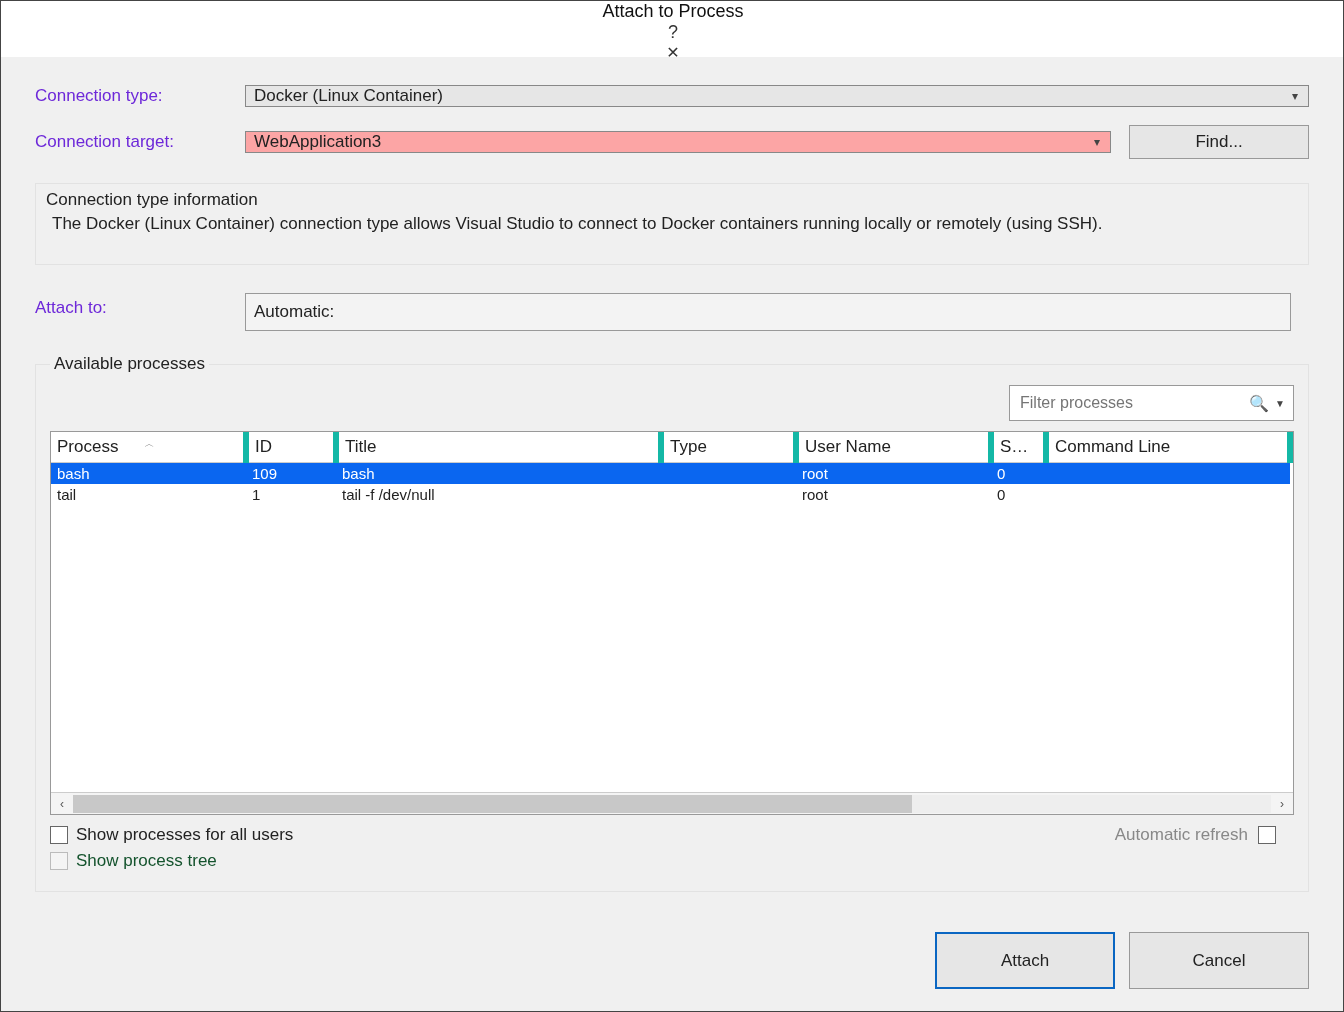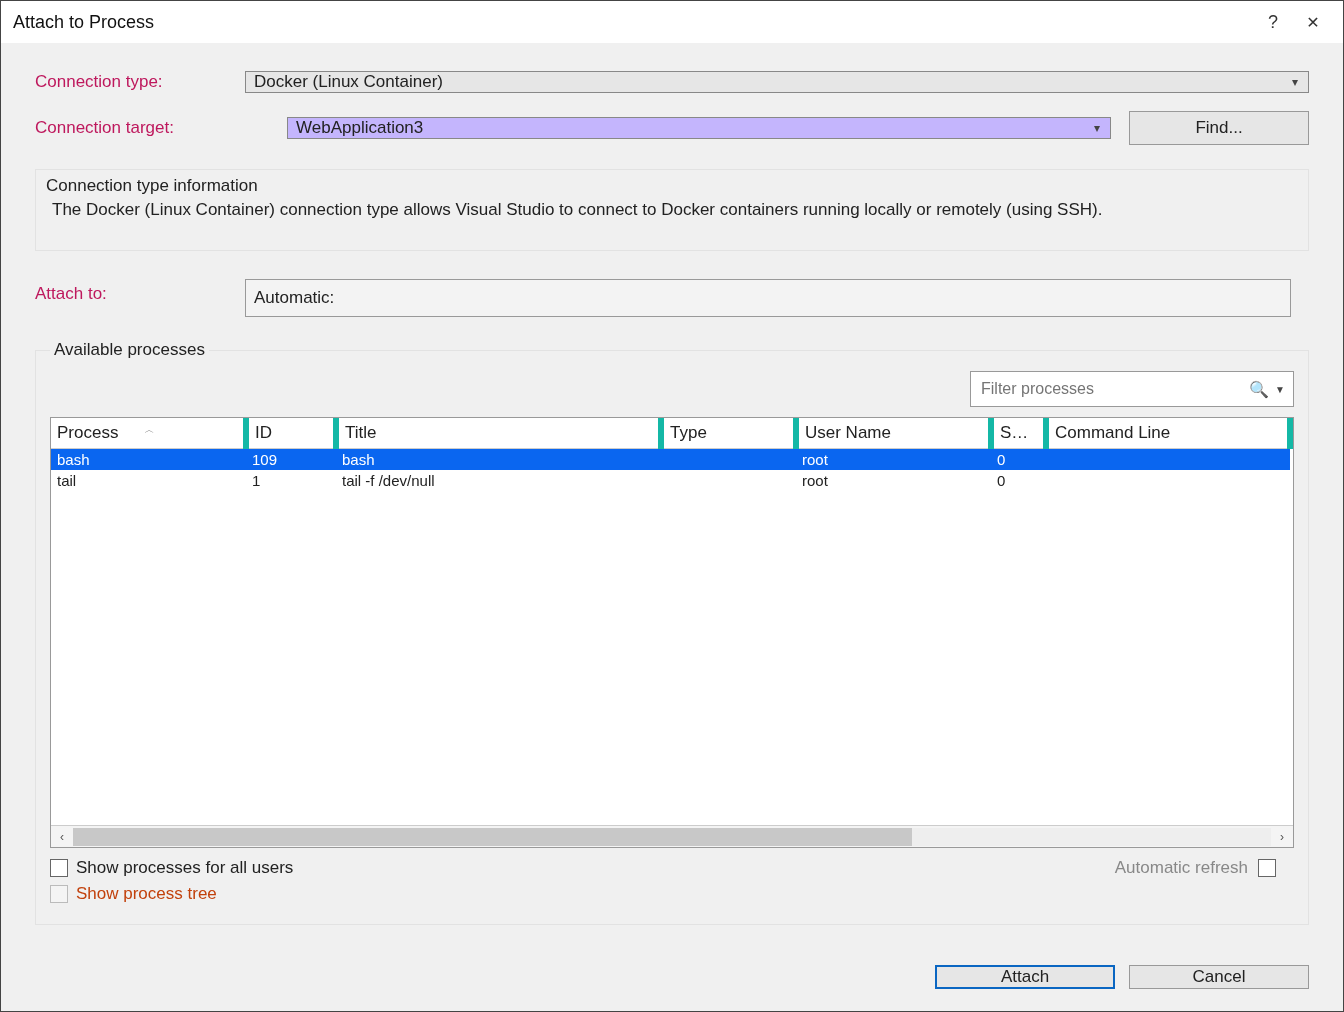--- a/index.html
+++ b/index.html
@@ -1,62 +1,62 @@
 <!DOCTYPE html>
 <html><head>
 <meta charset="utf-8">
 <style>
   * { box-sizing: border-box; font-family: "Segoe UI", Arial, sans-serif; }
   html, body { margin:0; padding:0; width:1344px; height:1012px; background:#fff; }
   .dialog { width:1344px; height:1012px; border:1px solid #444; background:#fff; display:flex; flex-direction:column; }
-  .titlebar { height:42px; display:flex; align-items:center; padding:0 10px 0 12px; font-size:18px; color:#111; }
+  .titlebar { height:56px; display:flex; align-items:center; padding:0 10px 0 12px; font-size:18px; color:#111;flex-direction:column; }
   .titlebar .title { flex:1; }
   .titlebar .help { width:40px; text-align:center; font-size:18px; color:#333; cursor:pointer; }
   .titlebar .close { width:40px; text-align:center; font-size:16px; color:#333; cursor:pointer; }
   .body { flex:1; background:#f0f0f0; padding:28px 34px 18px 34px; display:flex; flex-direction:column; }
   .row { display:flex; align-items:center; margin-bottom:18px; }
-  .label { width:210px; font-size:17px; color:#be185d; }
+  .label { width:210px; font-size:17px; color:#6d28d9; }
   .combo { flex:1; height:22px; border:1px solid #888; background:#e6e6e6; display:flex; align-items:center; padding:0 8px; font-size:17px; color:#222; position:relative; }
-  .combo.white { background:#c4b5fd;margin-left:42px; }
+  .combo.white { background:#fca5a5; }
   .combo .caret { position:absolute; right:10px; font-size:12px; color:#444; }
   .btn { height:34px; min-width:180px; border:1px solid #999; background:#e6e6e6; font-size:17px; color:#222; display:flex; align-items:center; justify-content:center; cursor:pointer; }
   .btn.primary { border:2px solid #0a66c2; }
   .gap { width:18px; }
   .info-group { border:1px solid #e2e2e2; padding:6px 10px 30px 10px; margin-top:6px; margin-bottom:20px; }
   .info-title { font-size:17px; color:#222; margin-bottom:4px; }
   .info-text { font-size:17px; color:#222; padding-left:6px; }
   .ro-field { flex:1; height:38px; border:1px solid #999; background:#f3f3f3; display:flex; align-items:center; padding:0 8px; font-size:17px; color:#222;margin-top:8px; }
   .avail-group { flex:1; border:1px solid #e2e2e2; padding:0 14px 14px 14px; margin-top:15px; display:flex; flex-direction:column; position:relative; }
   .avail-title { font-size:17px; color:#222; position:relative; top:-11px; background:#f0f0f0; width:fit-content; padding:0 4px; }
   .filter-row { display:flex; justify-content:flex-end; margin-bottom:10px; }
-  .filter-box { width:324px; height:36px; border:1px solid #999; background:#fff; display:flex; align-items:center; padding:16px 8px; }
+  .filter-box { width:285px; height:36px; border:1px solid #999; background:#fff; display:flex; align-items:center; padding:16px 8px; }
   .filter-box input { flex:1; border:none; outline:none; font-size:16px; color:#333; background:transparent; }
   .filter-box .mag { font-size:16px; color:#222; font-weight:bold; }
   .filter-box .dd { font-size:10px; color:#444; margin-left:6px; }
   .table-wrap { flex:1; border:1px solid #999; background:#fff; display:flex; flex-direction:column; }
   .table { flex:1; overflow:hidden; }
   table { width:100%; border-collapse:collapse; table-layout:fixed; }
   th { text-align:left; font-weight:normal; font-size:17px; color:#222; padding:5px 6px; border-right:6px solid #14b8a6; border-bottom:1px solid #ccc; background:#fff; white-space:nowrap; overflow:hidden; text-overflow:ellipsis; }
   th .sort { font-size:10px; color:#777; margin-left:26px; vertical-align:top; }
   td { font-size:15px; color:#222; padding:2px 6px; white-space:nowrap; overflow:hidden; }
   tr.selected td { background:#0a66f0; color:#fff; }
   .hscroll { height:22px; background:#f4f4f4; border-top:1px solid #ccc; display:flex; align-items:center; }
   .hscroll .arrow { width:22px; text-align:center; font-size:12px; color:#555; cursor:pointer; }
   .hscroll .track { flex:1; height:18px; background:#eee; position:relative; }
   .hscroll .thumb { position:absolute; left:0; top:0; height:100%; width:70%; background:#c8c8c8; }
   .below-table { display:flex; margin-top:10px; align-items:flex-start; }
   .checks { flex:1; }
   .check-row { display:flex; align-items:center; font-size:17px; color:#222; margin-bottom:6px; }
-  .check-row.disabled { color:#c2410c; }
+  .check-row.disabled { color:#14532d; }
   .chk { width:18px; height:18px; border:1px solid #666; margin-right:8px; background:#fff; }
   .chk.disabled { border-color:#bbb; background:#f4f4f4; }
   .auto-ref { display:flex; align-items:center; color:#888; font-size:17px; margin-right:18px; }
   .auto-ref .chk { margin-left:10px; margin-right:0; }
   .footer { display:flex; justify-content:flex-end; padding:22px 34px; background:#f0f0f0; gap:14px; }
-  .footer .btn { min-width:180px; height:24px; }
+  .footer .btn { min-width:180px; height:57px; }
   .col-process{width:195px}.col-id{width:90px}.col-title{width:325px}.col-type{width:135px}.col-user{width:195px}.col-sess{width:55px}.col-cmd{}
 </style>
 </head>
 <body>
 
 <div class="dialog">
   <div class="titlebar">
     <div class="title">Attach to Process</div>
     <div class="help">?</div>
     <div class="close">✕</div>

